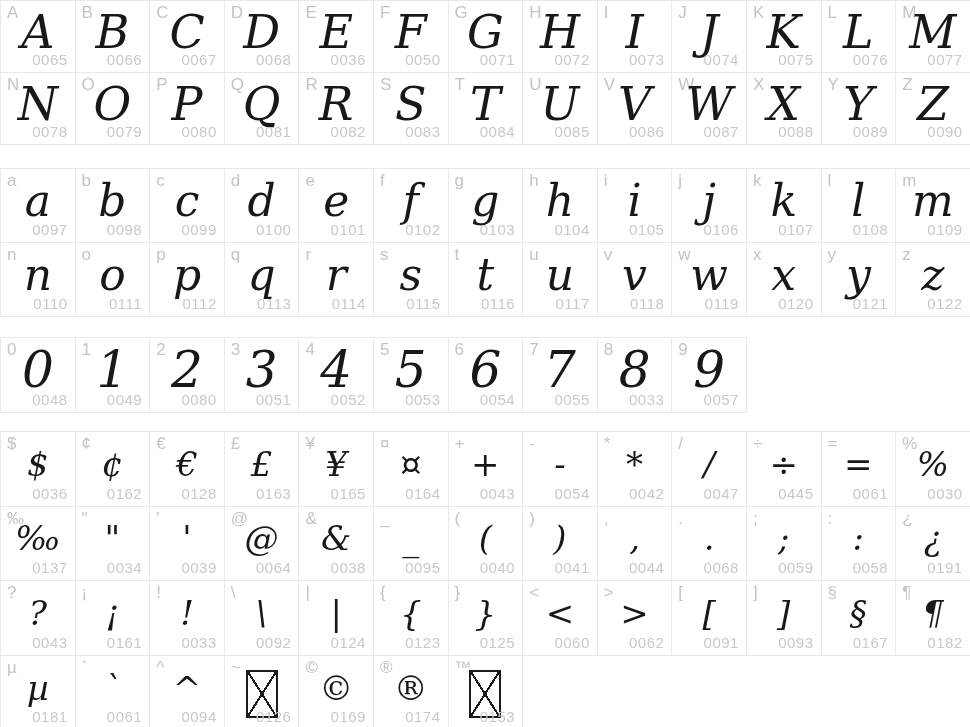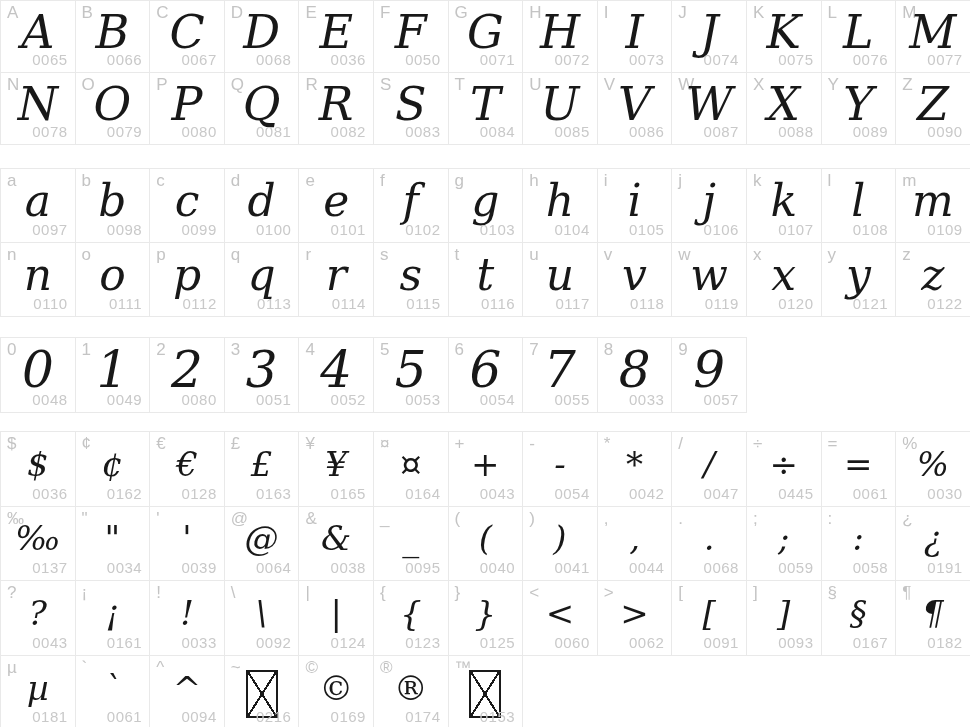--- a/index.html
+++ b/index.html
@@ -608,21 +608,21 @@
     <span class="code">0061</span>
   </div>
         <div class="cell">
     <span class="lbl">^</span>
     <span class="glyph">^</span>
     <span class="code">0094</span>
   </div>
         <div class="cell">
     <span class="lbl">~</span>
     <span class="glyph notdef-box"></span>
-    <span class="code">0216</span>
+    <span class="code">0126</span>
   </div>
         <div class="cell">
     <span class="lbl">©</span>
     <span class="glyph">©</span>
     <span class="code">0169</span>
   </div>
         <div class="cell">
     <span class="lbl">®</span>
     <span class="glyph">®</span>
     <span class="code">0174</span>

